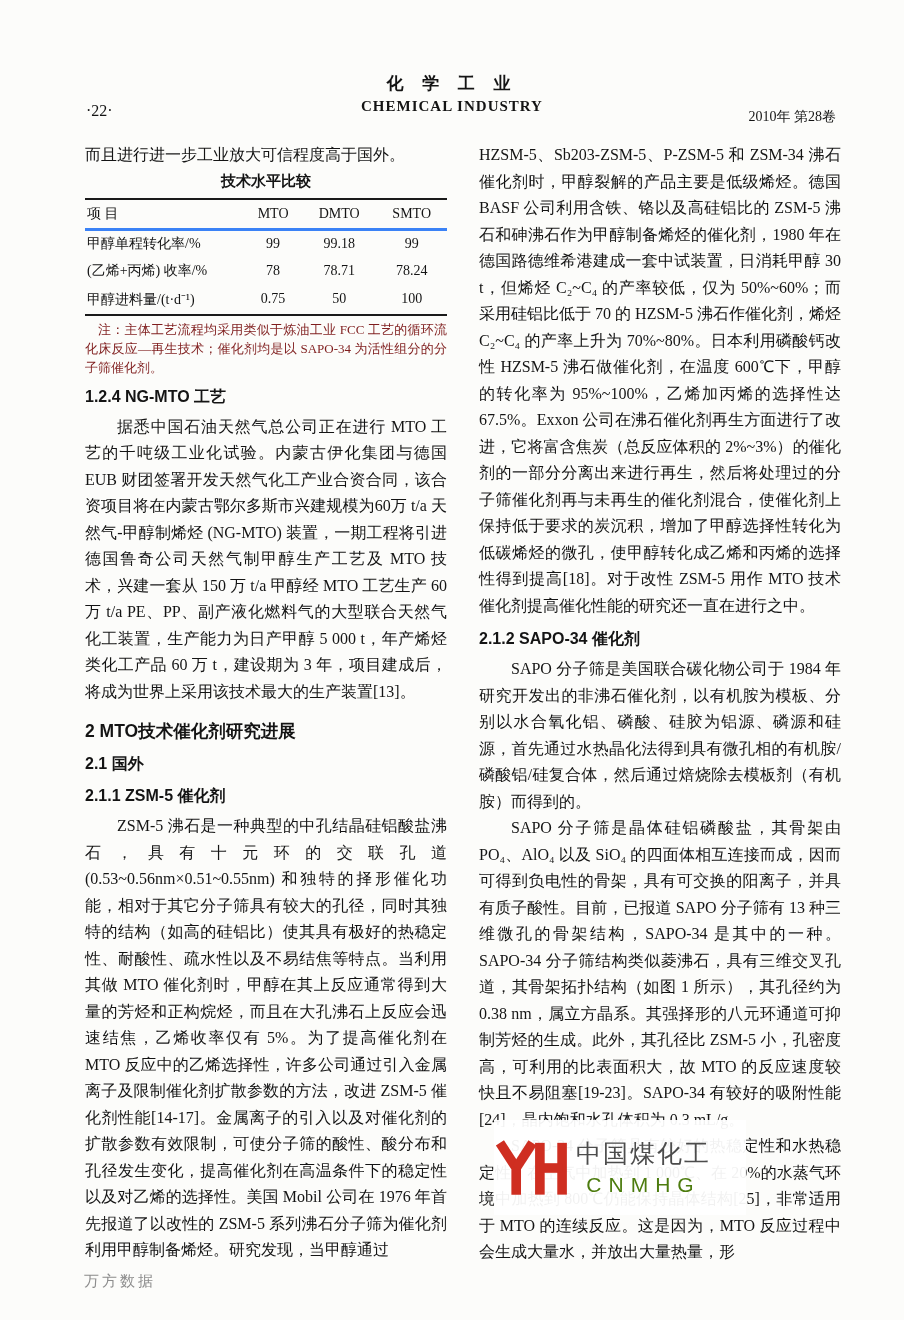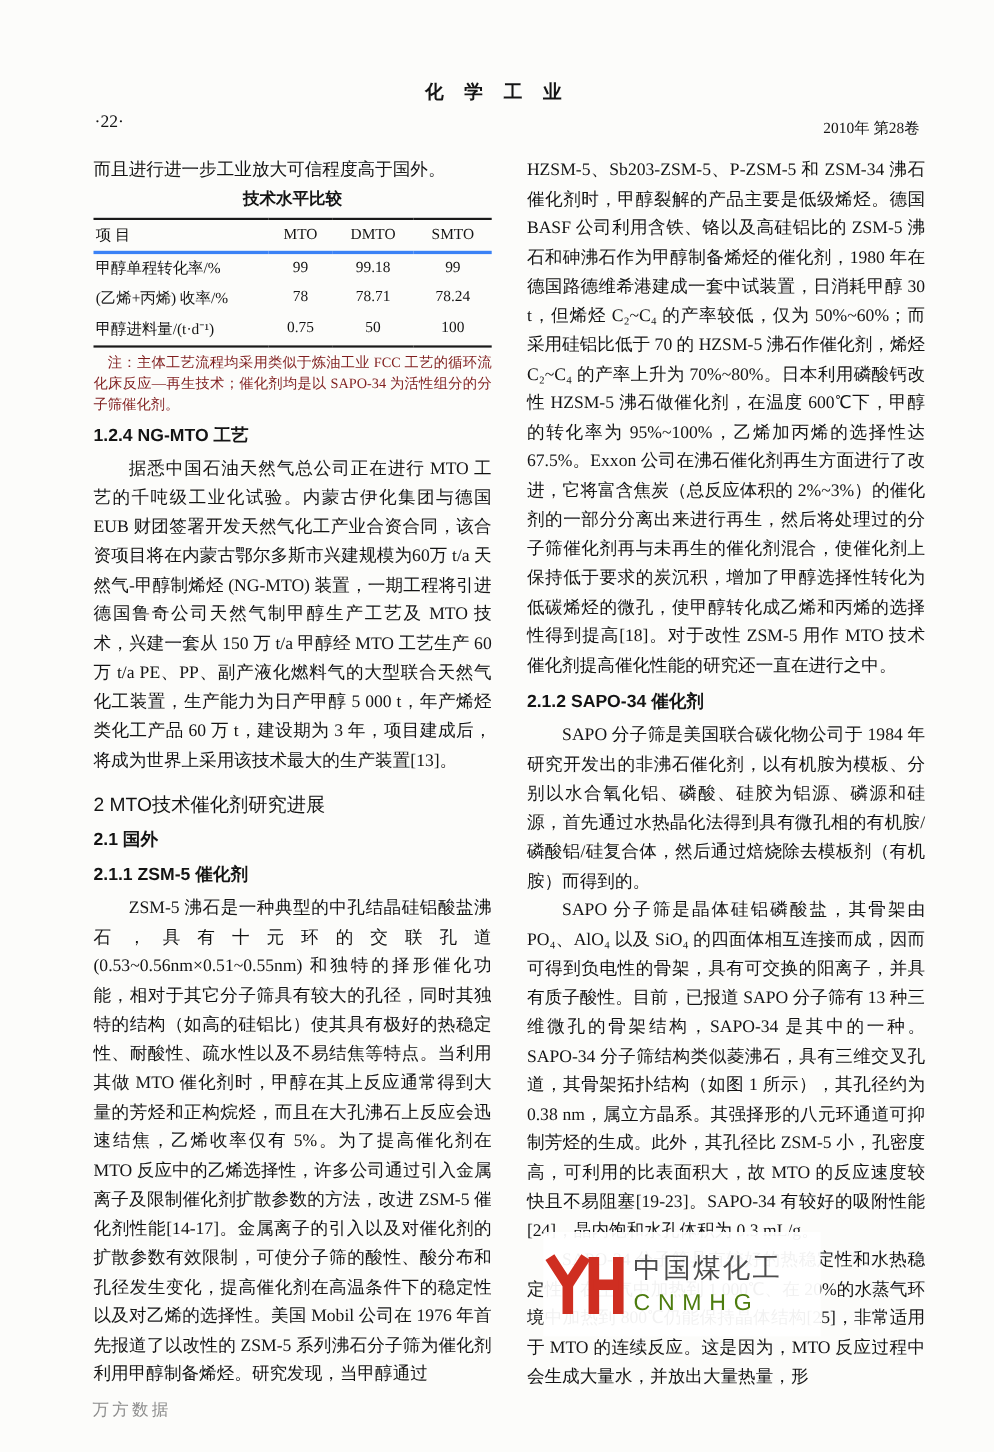--- a/index.html
+++ b/index.html
@@ -60,32 +60,32 @@
   }
 
   
   .h3 {
     font-family:"Liberation Sans", sans-serif;
     font-weight:bold; font-size:16px; line-height:24px;
     margin:8px 0 5px;
   }
   .h1 {
     font-family:"Liberation Sans", sans-serif;
-    font-weight:normal; font-size:17.5px; line-height:26px;
+    font-weight:bold; font-size:17.5px; line-height:26px;
     margin:13px 0 7px;
   }
 
   
   .watermark {
     position:absolute; left:494px; top:1120px; width:252px; height:95px;
     background:rgba(255,255,255,0.94);
     display:flex; align-items:center; gap:8px;
   }
   .wm-logo { flex:0 0 74px; height:78px; }
-  .wm-text { display:flex; flex-direction:column; justify-content:center; }
+  .wm-text { display:flex; flex-direction:column; justify-content:center;align-items:center; }
   .wm-cn {
     font-family:"Liberation Sans", sans-serif;
     font-size:25px; color:#4c4c4c; letter-spacing:2px; line-height:34px;
   }
   .wm-en {
     font-family:"Liberation Sans", sans-serif;
     font-size:21px; color:#4d7c0f; letter-spacing:7px; line-height:30px;
   }
 
   
@@ -93,20 +93,21 @@
     position:absolute; left:84px; top:1272px;
     font-size:15px; color:#8c8c8c; letter-spacing:3px;
   }
 </style>
 </head>
 <body>
 
 <div class="page">
 
   <div class="journal-cn">化 学 工 业</div>
+  <div class="journal-en">CHEMICAL INDUSTRY</div>
   <div class="page-num">·22·</div>
   <div class="issue">2010年  第28卷</div>
 
   <div class="col col-left">
     <p class="body">而且进行进一步工业放大可信程度高于国外。</p>
 
     <div class="tbl-title" style="margin-top:0">技术水平比较</div>
 
     <table class="data">
       <thead>

